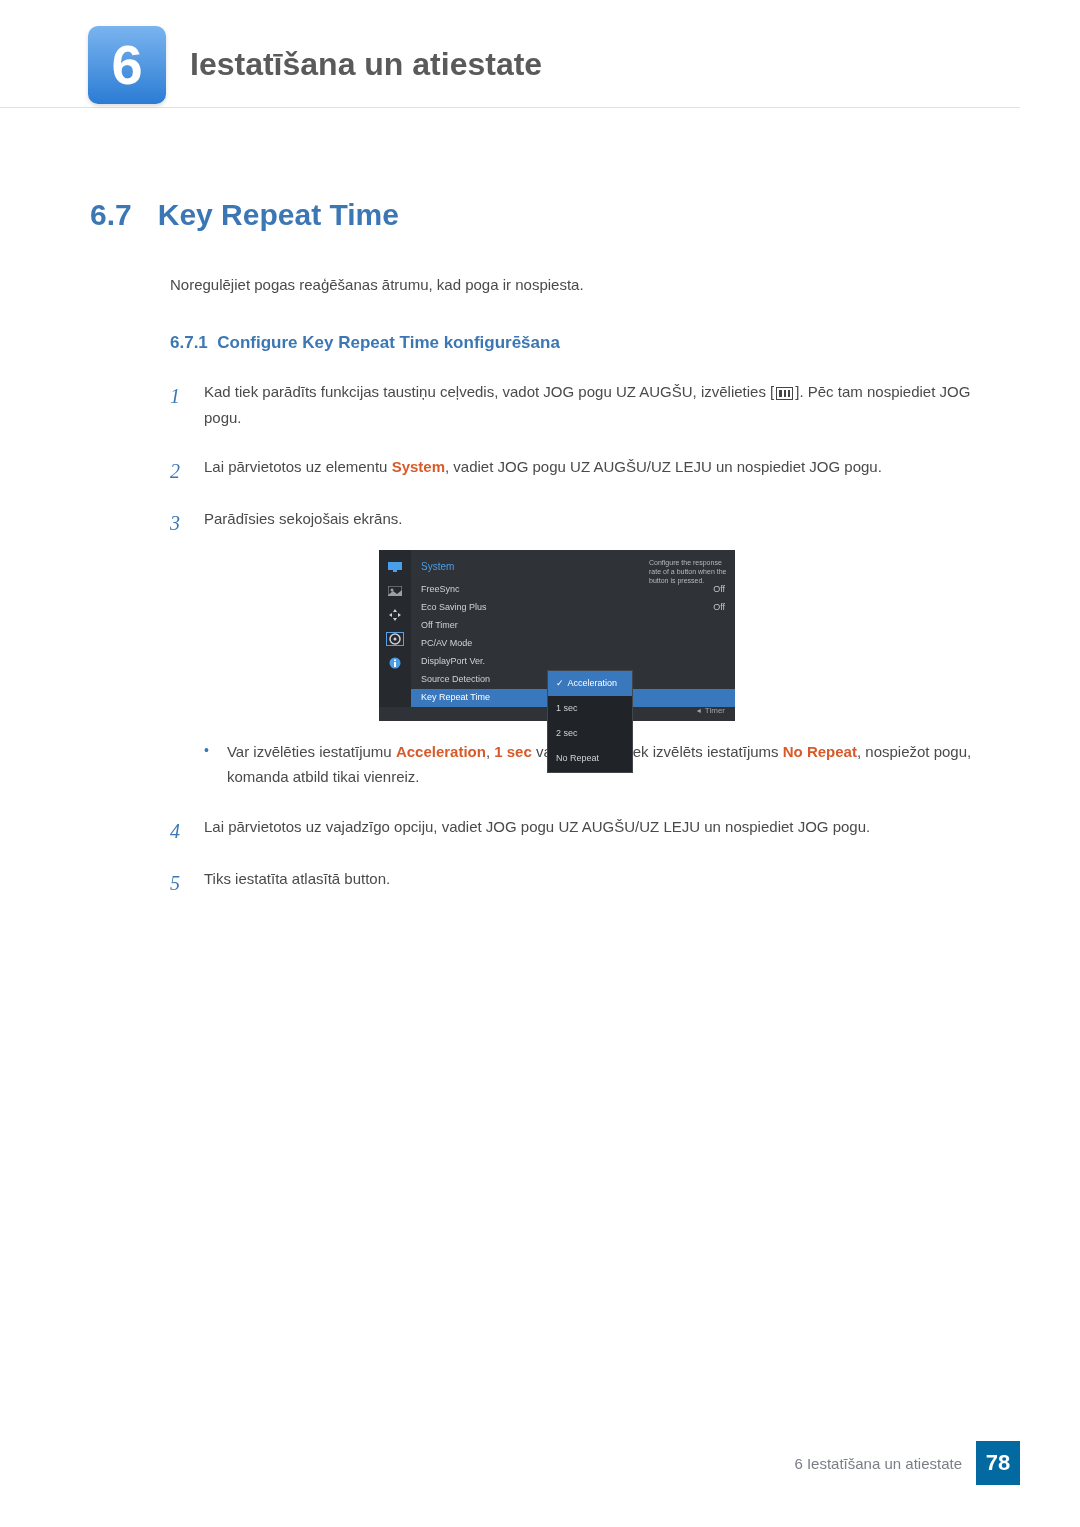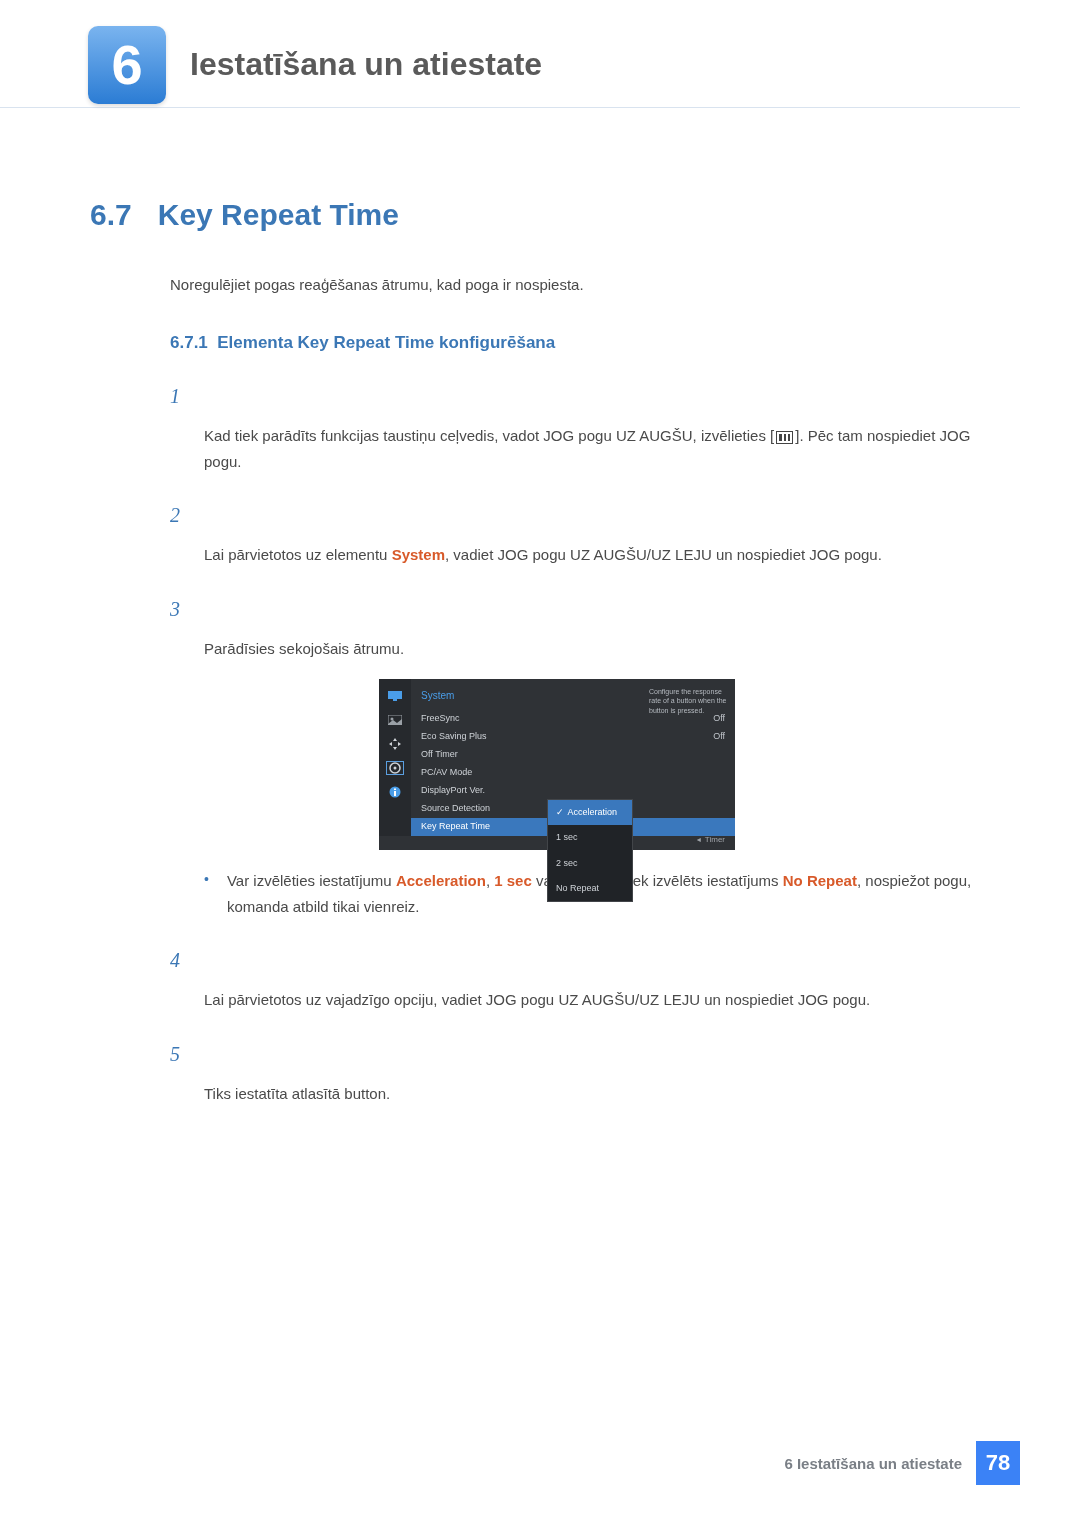--- a/index.html
+++ b/index.html
@@ -79,21 +79,21 @@
   line-height: 1.7;
   color: #4a4a4a;
 }
 .step-num {
   font-style: italic;
   font-size: 20px;
   color: #3b77b5;
   min-width: 16px;
   font-family: Georgia, serif;
 }
-.step-body { flex: 1; margin-top: 44px; }
+.step-body { flex: 1; }
 .step-body p { margin-bottom: 6px; }
 .hl { color: #d85a2a; font-weight: 700; }
 .inline-icon {
   display: inline-flex;
   vertical-align: middle;
   border: 1px solid #444;
   height: 13px;
   width: 17px;
   padding: 2px;
   gap: 2px;
@@ -197,26 +197,26 @@
   position: absolute;
   bottom: 42px;
   right: 60px;
   display: flex;
   align-items: center;
   gap: 14px;
 }
 .footer-text {
   font-size: 15px;
   color: #7a7f86;
-  font-weight: 700;
+  font-weight: 400;
 }
 .page-num {
   width: 44px;
   height: 44px;
-  background: #3b82f6;
+  background: #0369a1;
   color: #fff;
   font-size: 22px;
   font-weight: 700;
   display: flex;
   align-items: center;
   justify-content: center;
 }
 </style>
 </head>
 <body>
@@ -230,21 +230,21 @@
 
   <div class="section-heading">
     <div class="section-num">6.7</div>
     <div class="section-title">Key Repeat Time</div>
   </div>
 
   <p class="intro">Noregulējiet pogas reaģēšanas ātrumu, kad poga ir nospiesta.</p>
 
   <h3 class="subsection-heading">
     <span>6.7.1</span>
-    &nbsp;<span>Elementa Key Repeat Time konfigurēšana</span>
+    &nbsp;<span>Configure Key Repeat Time konfigurēšana</span>
   </h3>
 
   <div class="steps">
 
     <div class="step">
       <div class="step-num">1</div>
       <div class="step-body">
         <p>
           <span>Kad tiek parādīts funkcijas taustiņu ceļvedis, vadot JOG pogu UZ AUGŠU, izvēlieties [</span><span class="inline-icon">
               <span></span>
@@ -260,21 +260,21 @@
       <div class="step-body">
         <p>
           <span>Lai pārvietotos uz elementu </span><span class="hl">System</span><span>, vadiet JOG pogu UZ AUGŠU/UZ LEJU un nospiediet JOG pogu.</span>
         </p>
       </div>
     </div>
 
     <div class="step">
       <div class="step-num">3</div>
       <div class="step-body">
-        <p>Parādīsies sekojošais ātrumu.</p>
+        <p>Parādīsies sekojošais ekrāns.</p>
 
         <div class="osd-wrap">
           <div class="osd">
             <div class="osd-help">Configure the response rate of a button when the button is pressed.</div>
             <div class="osd-body">
               <div class="osd-side">
                 <div class="side-ic">
                     <svg width="14" height="10">
                       <rect x="0" y="0" width="14" height="8" fill="#4a9de8"></rect>
                       <rect x="5" y="8" width="4" height="2" fill="#4a9de8"></rect>

